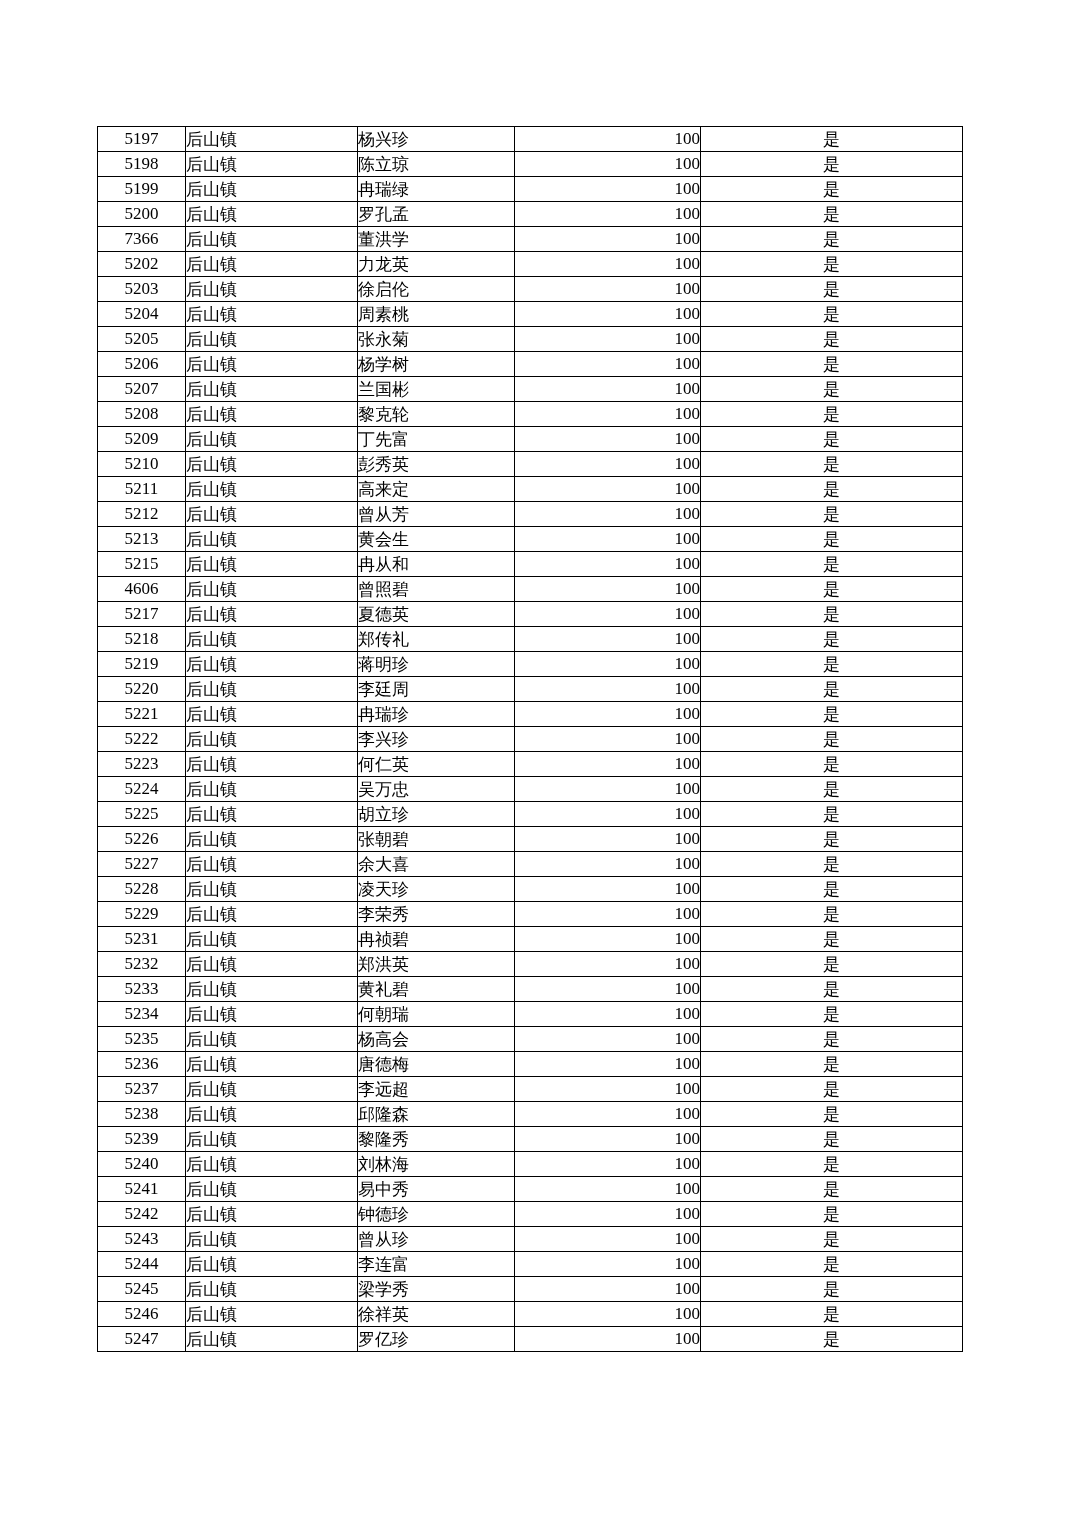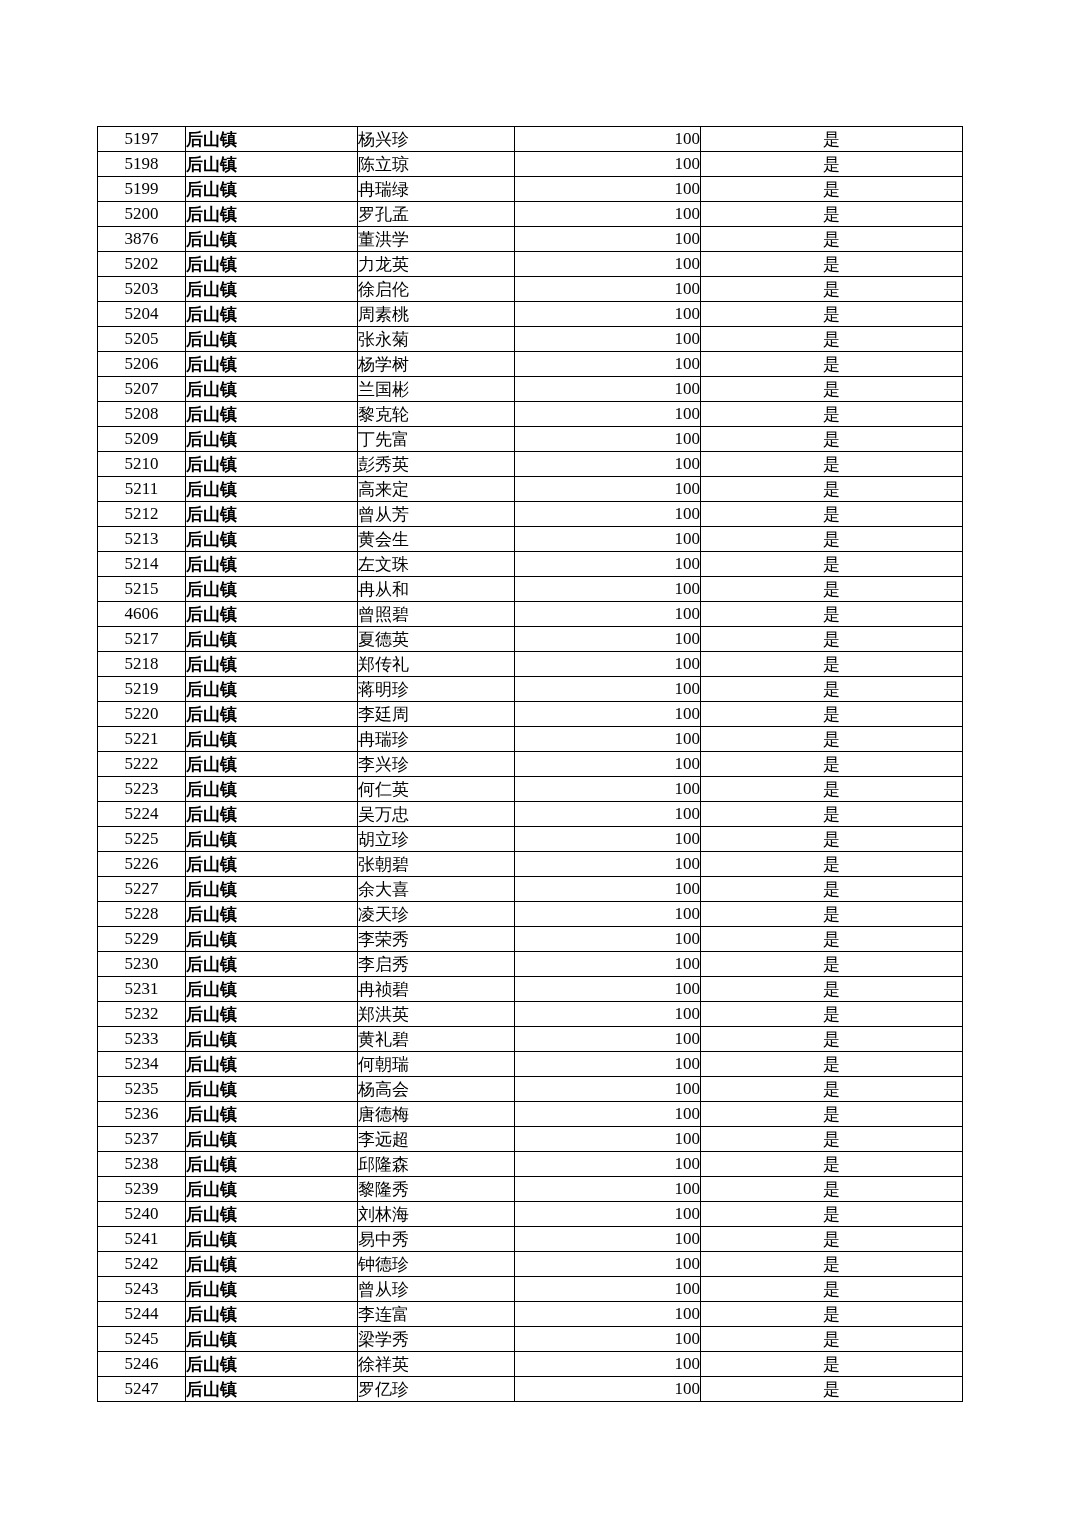--- a/index.html
+++ b/index.html
@@ -48,21 +48,20 @@
 
   td.id {
     text-align: center;
     font-family: "Liberation Serif", serif;
   }
   td.town {
     text-align: left;
     padding-left: 5px;
     font-family: "DejaVu Sans", sans-serif;
     font-size: 15px;
-    font-weight: bold;
   }
   td.name {
     text-align: left;
     padding-left: 6px;
     font-family: "DejaVu Sans", sans-serif;
     font-size: 16px;
     margin-top: 20px;
   }
   td.amount {
     text-align: right;
@@ -112,21 +111,21 @@
             <td class="flag">是</td>
           </tr>
           <tr>
             <td class="id">5200</td>
             <td class="town">后山镇</td>
             <td class="name">罗孔孟</td>
             <td class="amount">100</td>
             <td class="flag">是</td>
           </tr>
           <tr>
-            <td class="id">3876</td>
+            <td class="id">7366</td>
             <td class="town">后山镇</td>
             <td class="name">董洪学</td>
             <td class="amount">100</td>
             <td class="flag">是</td>
           </tr>
           <tr>
             <td class="id">5202</td>
             <td class="town">后山镇</td>
             <td class="name">力龙英</td>
             <td class="amount">100</td>
@@ -203,27 +202,20 @@
             <td class="flag">是</td>
           </tr>
           <tr>
             <td class="id">5213</td>
             <td class="town">后山镇</td>
             <td class="name">黄会生</td>
             <td class="amount">100</td>
             <td class="flag">是</td>
           </tr>
           <tr>
-            <td class="id">5214</td>
-            <td class="town">后山镇</td>
-            <td class="name">左文珠</td>
-            <td class="amount">100</td>
-            <td class="flag">是</td>
-          </tr>
-          <tr>
             <td class="id">5215</td>
             <td class="town">后山镇</td>
             <td class="name">冉从和</td>
             <td class="amount">100</td>
             <td class="flag">是</td>
           </tr>
           <tr>
             <td class="id">4606</td>
             <td class="town">后山镇</td>
             <td class="name">曾照碧</td>
@@ -311,27 +303,20 @@
             <td class="id">5228</td>
             <td class="town">后山镇</td>
             <td class="name">凌天珍</td>
             <td class="amount">100</td>
             <td class="flag">是</td>
           </tr>
           <tr>
             <td class="id">5229</td>
             <td class="town">后山镇</td>
             <td class="name">李荣秀</td>
-            <td class="amount">100</td>
-            <td class="flag">是</td>
-          </tr>
-          <tr>
-            <td class="id">5230</td>
-            <td class="town">后山镇</td>
-            <td class="name">李启秀</td>
             <td class="amount">100</td>
             <td class="flag">是</td>
           </tr>
           <tr>
             <td class="id">5231</td>
             <td class="town">后山镇</td>
             <td class="name">冉祯碧</td>
             <td class="amount">100</td>
             <td class="flag">是</td>
           </tr>

